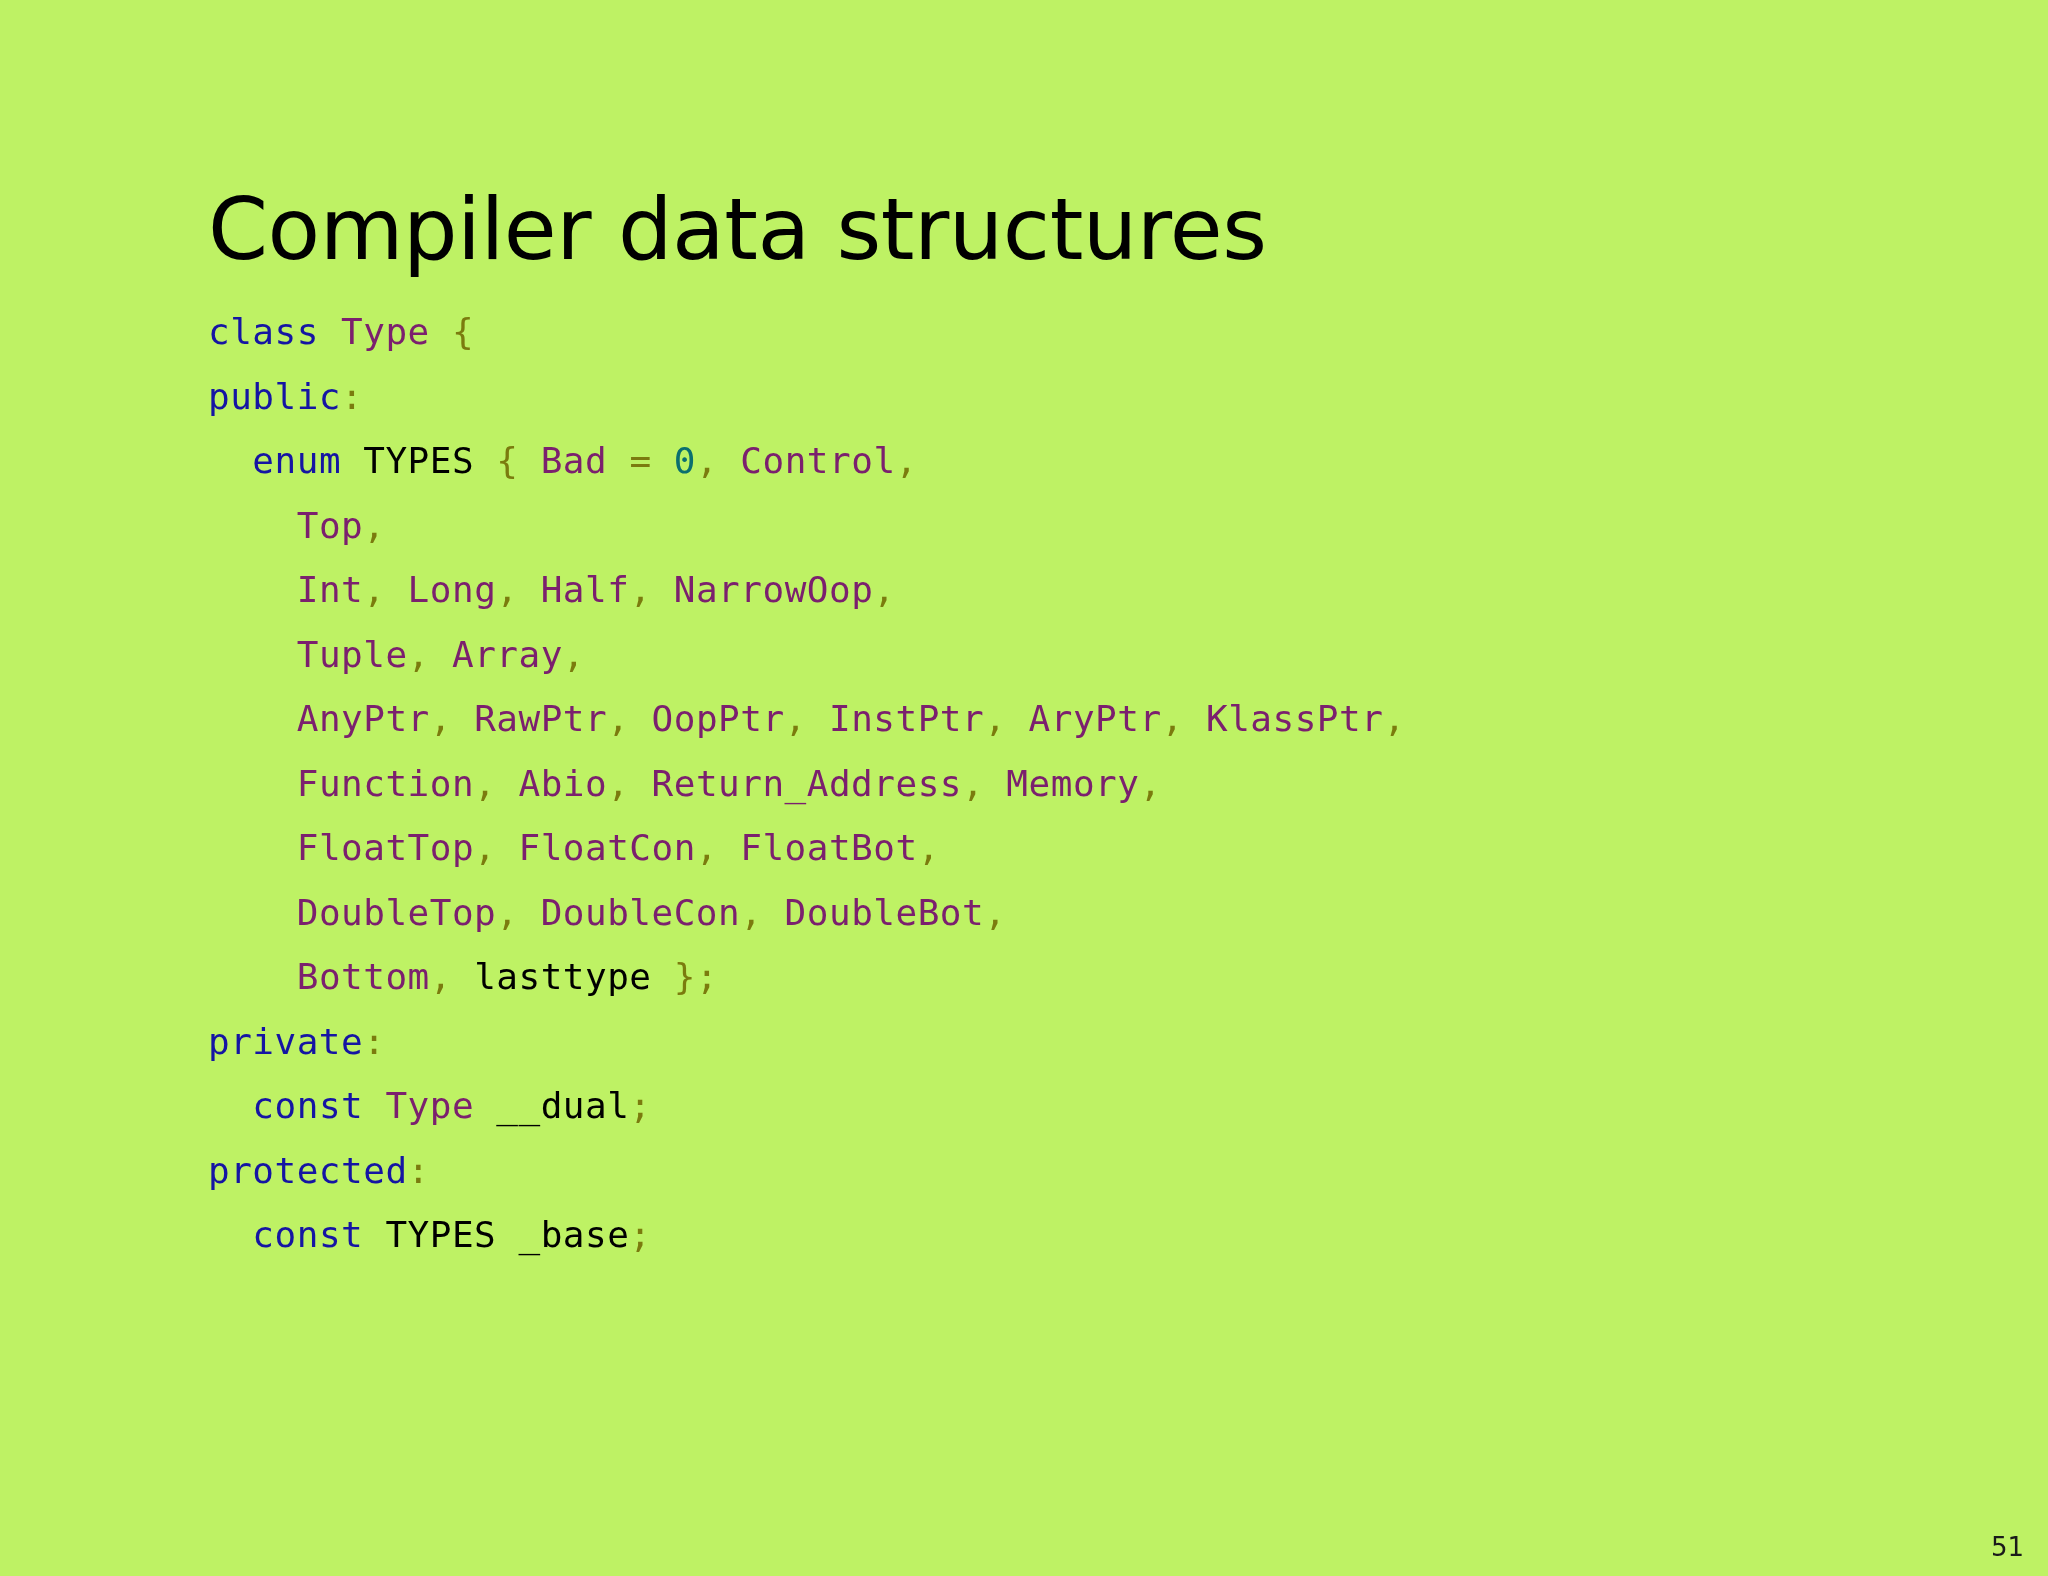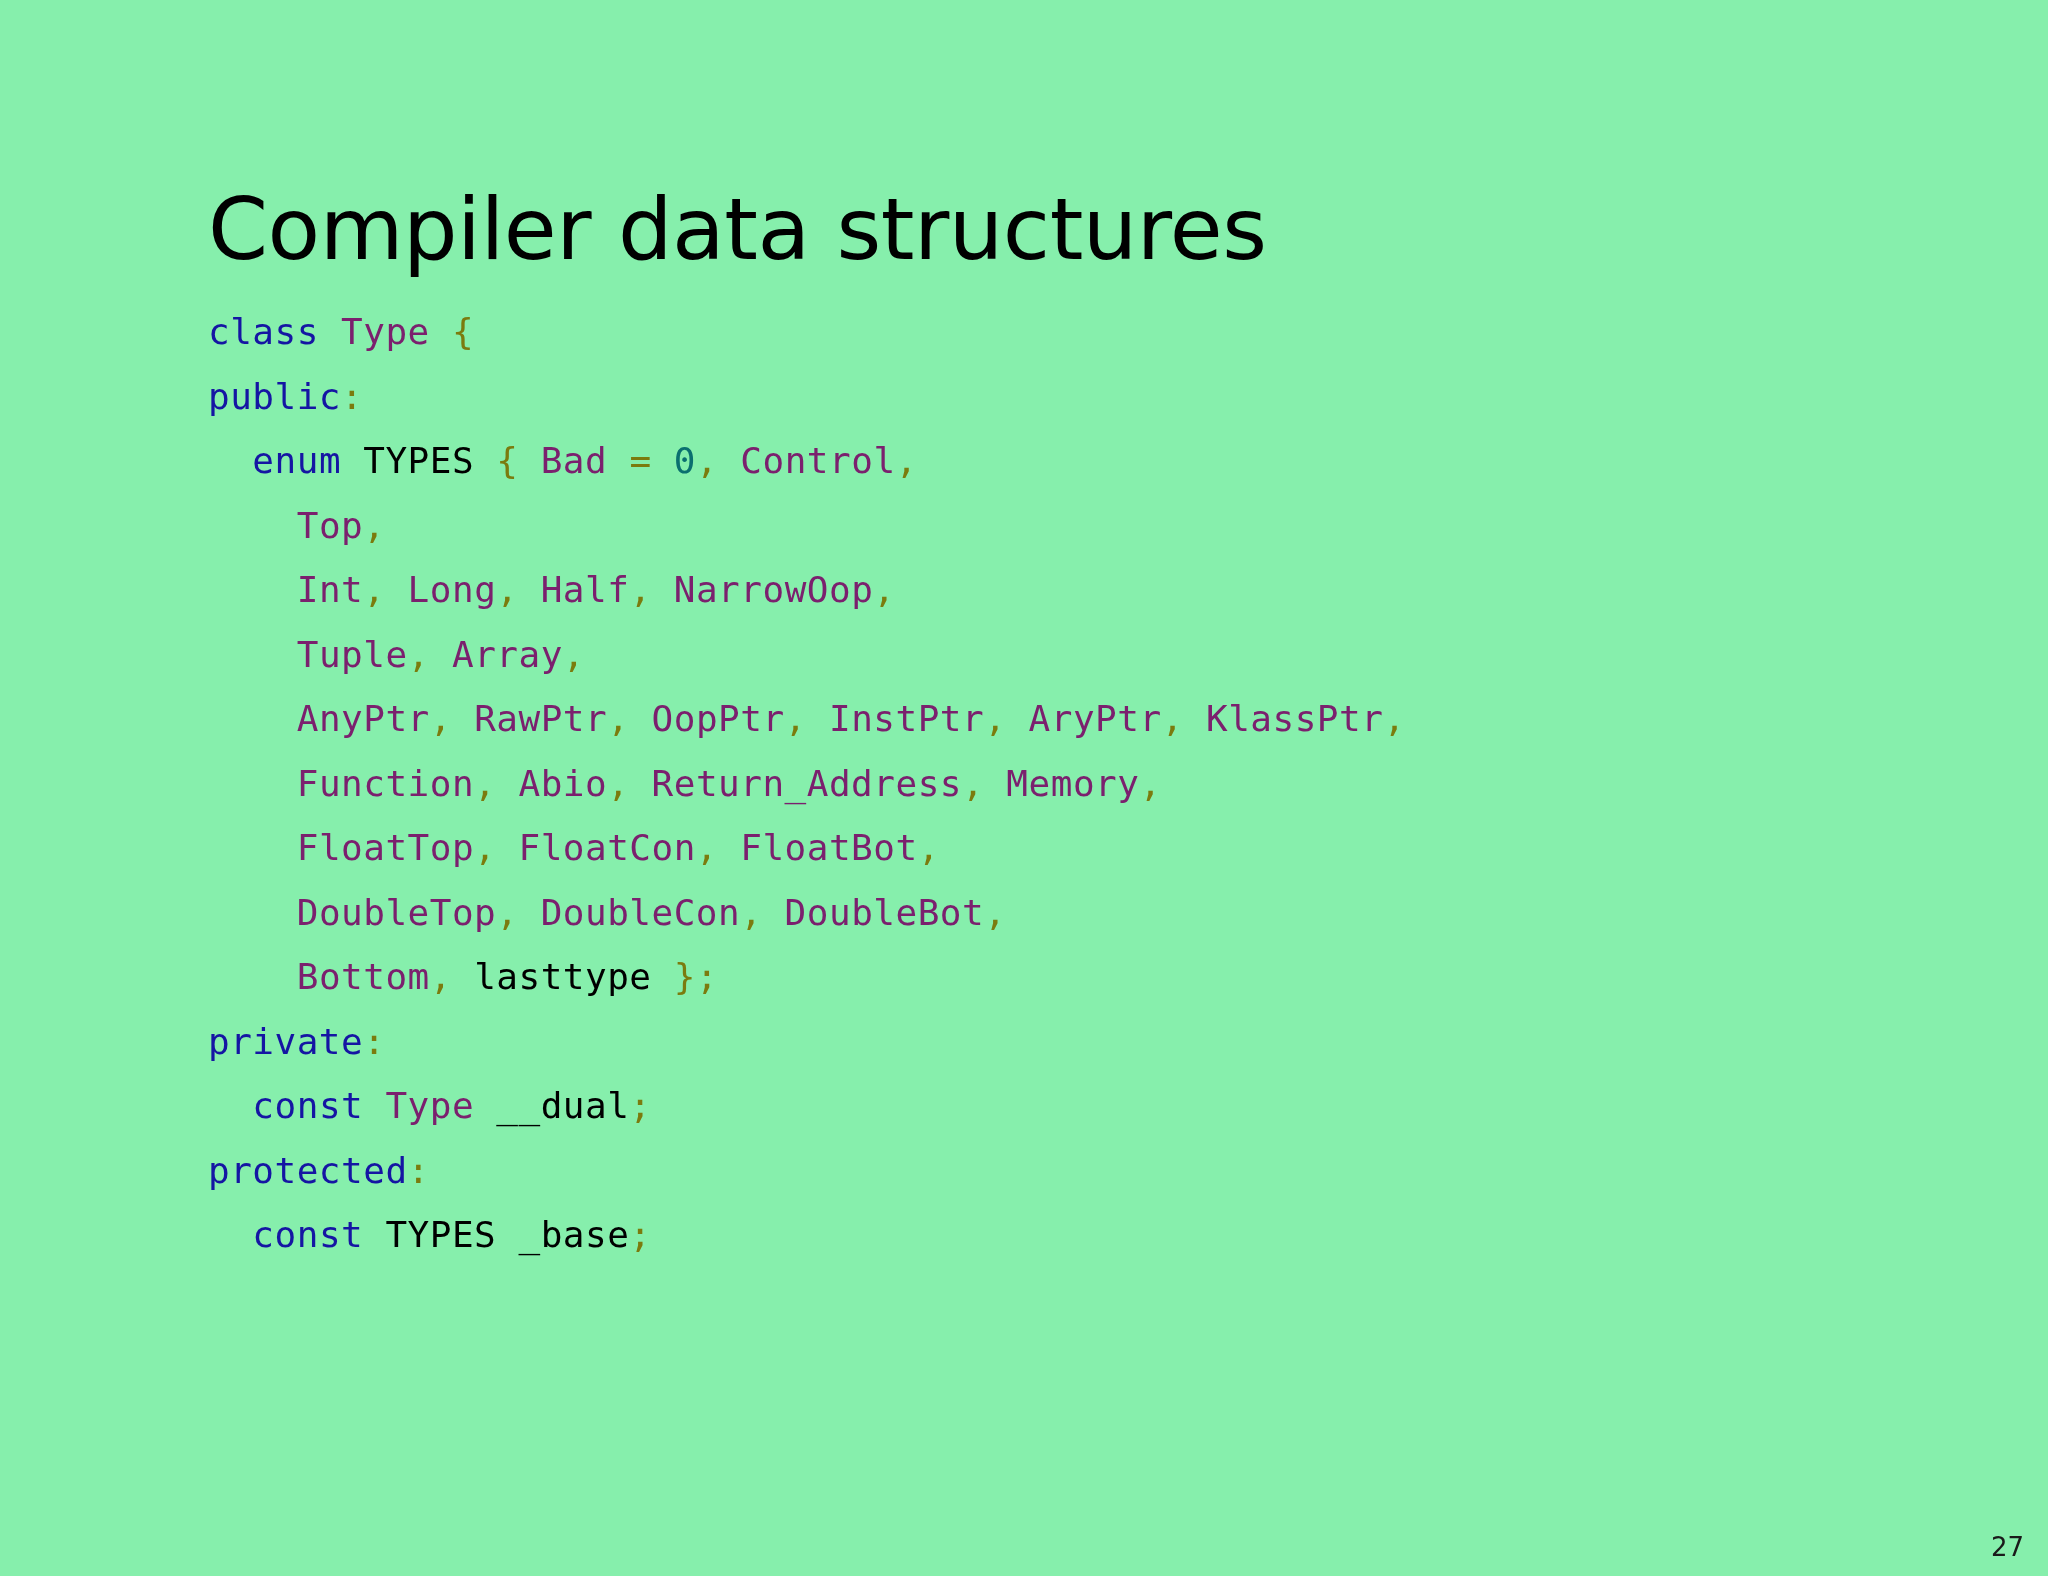--- a/index.html
+++ b/index.html
@@ -11,21 +11,21 @@
     width: 2048px;
     height: 1576px;
     overflow: hidden;
     font-family: "DejaVu Sans", sans-serif;
     position: relative;
   }
 
   .slide {
     position: absolute;
     inset: 0;
-    background: #86efac;
+    background: #bef264;
   }
 
   .slide-title {
     position: absolute;
     left: 208px;
     top: 128px;
     font-family: "DejaVu Sans", sans-serif;
     font-size: 86px;
     line-height: 1.0;
     font-weight: 400;
@@ -69,15 +69,15 @@
 </style>
 </head>
 <body>
 
 <div class="slide">
 
   <h1 class="slide-title">Compiler data structures</h1>
 
   <div class="code-block" id="code-block"><div class="code-line"><span class="t-kw">class</span><span class="t-id"> </span><span class="t-type">Type</span><span class="t-id"> </span><span class="t-punc">{</span></div><div class="code-line"><span class="t-kw">public</span><span class="t-punc">:</span></div><div class="code-line"><span class="t-id">  </span><span class="t-kw">enum</span><span class="t-id"> </span><span class="t-id">TYPES</span><span class="t-id"> </span><span class="t-punc">{</span><span class="t-id"> </span><span class="t-type">Bad</span><span class="t-id"> </span><span class="t-punc">=</span><span class="t-id"> </span><span class="t-num">0</span><span class="t-punc">,</span><span class="t-id"> </span><span class="t-type">Control</span><span class="t-punc">,</span></div><div class="code-line"><span class="t-id">    </span><span class="t-type">Top</span><span class="t-punc">,</span></div><div class="code-line"><span class="t-id">    </span><span class="t-type">Int</span><span class="t-punc">,</span><span class="t-id"> </span><span class="t-type">Long</span><span class="t-punc">,</span><span class="t-id"> </span><span class="t-type">Half</span><span class="t-punc">,</span><span class="t-id"> </span><span class="t-type">NarrowOop</span><span class="t-punc">,</span></div><div class="code-line"><span class="t-id">    </span><span class="t-type">Tuple</span><span class="t-punc">,</span><span class="t-id"> </span><span class="t-type">Array</span><span class="t-punc">,</span></div><div class="code-line"><span class="t-id">    </span><span class="t-type">AnyPtr</span><span class="t-punc">,</span><span class="t-id"> </span><span class="t-type">RawPtr</span><span class="t-punc">,</span><span class="t-id"> </span><span class="t-type">OopPtr</span><span class="t-punc">,</span><span class="t-id"> </span><span class="t-type">InstPtr</span><span class="t-punc">,</span><span class="t-id"> </span><span class="t-type">AryPtr</span><span class="t-punc">,</span><span class="t-id"> </span><span class="t-type">KlassPtr</span><span class="t-punc">,</span></div><div class="code-line"><span class="t-id">    </span><span class="t-type">Function</span><span class="t-punc">,</span><span class="t-id"> </span><span class="t-type">Abio</span><span class="t-punc">,</span><span class="t-id"> </span><span class="t-type">Return_Address</span><span class="t-punc">,</span><span class="t-id"> </span><span class="t-type">Memory</span><span class="t-punc">,</span></div><div class="code-line"><span class="t-id">    </span><span class="t-type">FloatTop</span><span class="t-punc">,</span><span class="t-id"> </span><span class="t-type">FloatCon</span><span class="t-punc">,</span><span class="t-id"> </span><span class="t-type">FloatBot</span><span class="t-punc">,</span></div><div class="code-line"><span class="t-id">    </span><span class="t-type">DoubleTop</span><span class="t-punc">,</span><span class="t-id"> </span><span class="t-type">DoubleCon</span><span class="t-punc">,</span><span class="t-id"> </span><span class="t-type">DoubleBot</span><span class="t-punc">,</span></div><div class="code-line"><span class="t-id">    </span><span class="t-type">Bottom</span><span class="t-punc">,</span><span class="t-id"> </span><span class="t-id">lasttype</span><span class="t-id"> </span><span class="t-punc">};</span></div><div class="code-line"><span class="t-kw">private</span><span class="t-punc">:</span></div><div class="code-line"><span class="t-id">  </span><span class="t-kw">const</span><span class="t-id"> </span><span class="t-type">Type</span><span class="t-id"> </span><span class="t-id">__dual</span><span class="t-punc">;</span></div><div class="code-line"><span class="t-kw">protected</span><span class="t-punc">:</span></div><div class="code-line"><span class="t-id">  </span><span class="t-kw">const</span><span class="t-id"> </span><span class="t-id">TYPES</span><span class="t-id"> </span><span class="t-id">_base</span><span class="t-punc">;</span></div></div>
 
-  <div class="page-number">27</div>
+  <div class="page-number">51</div>
 
 </div>
 
 </body></html>

